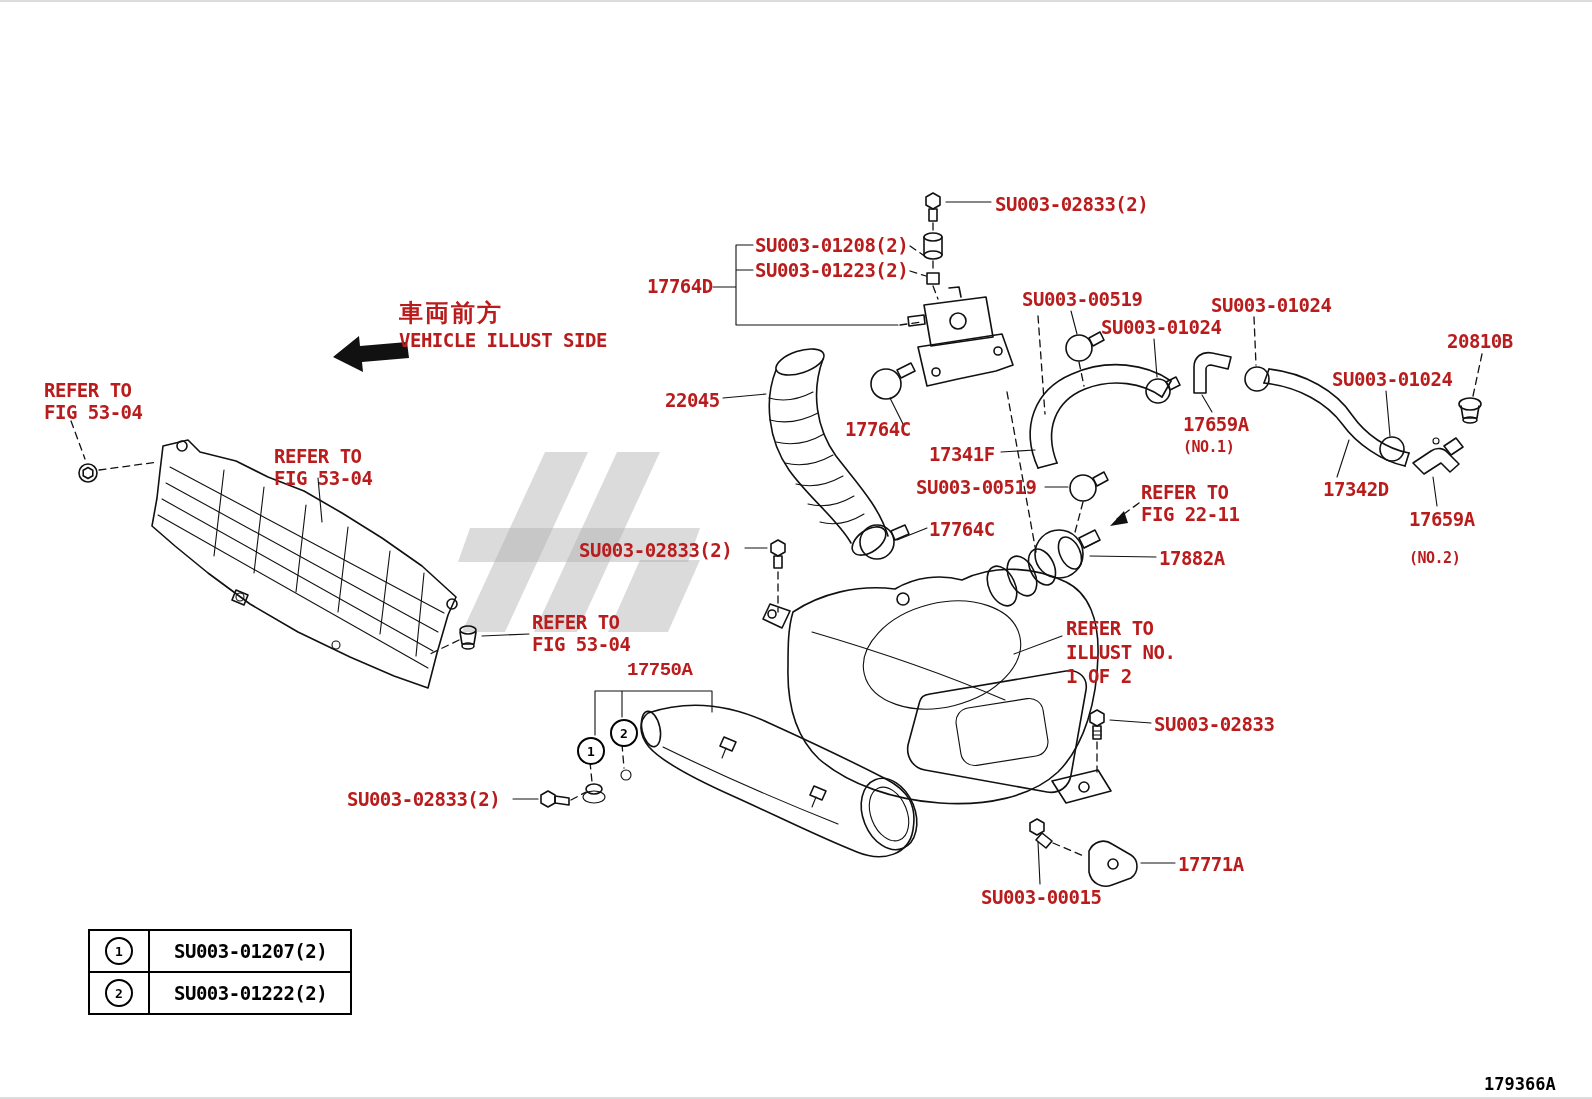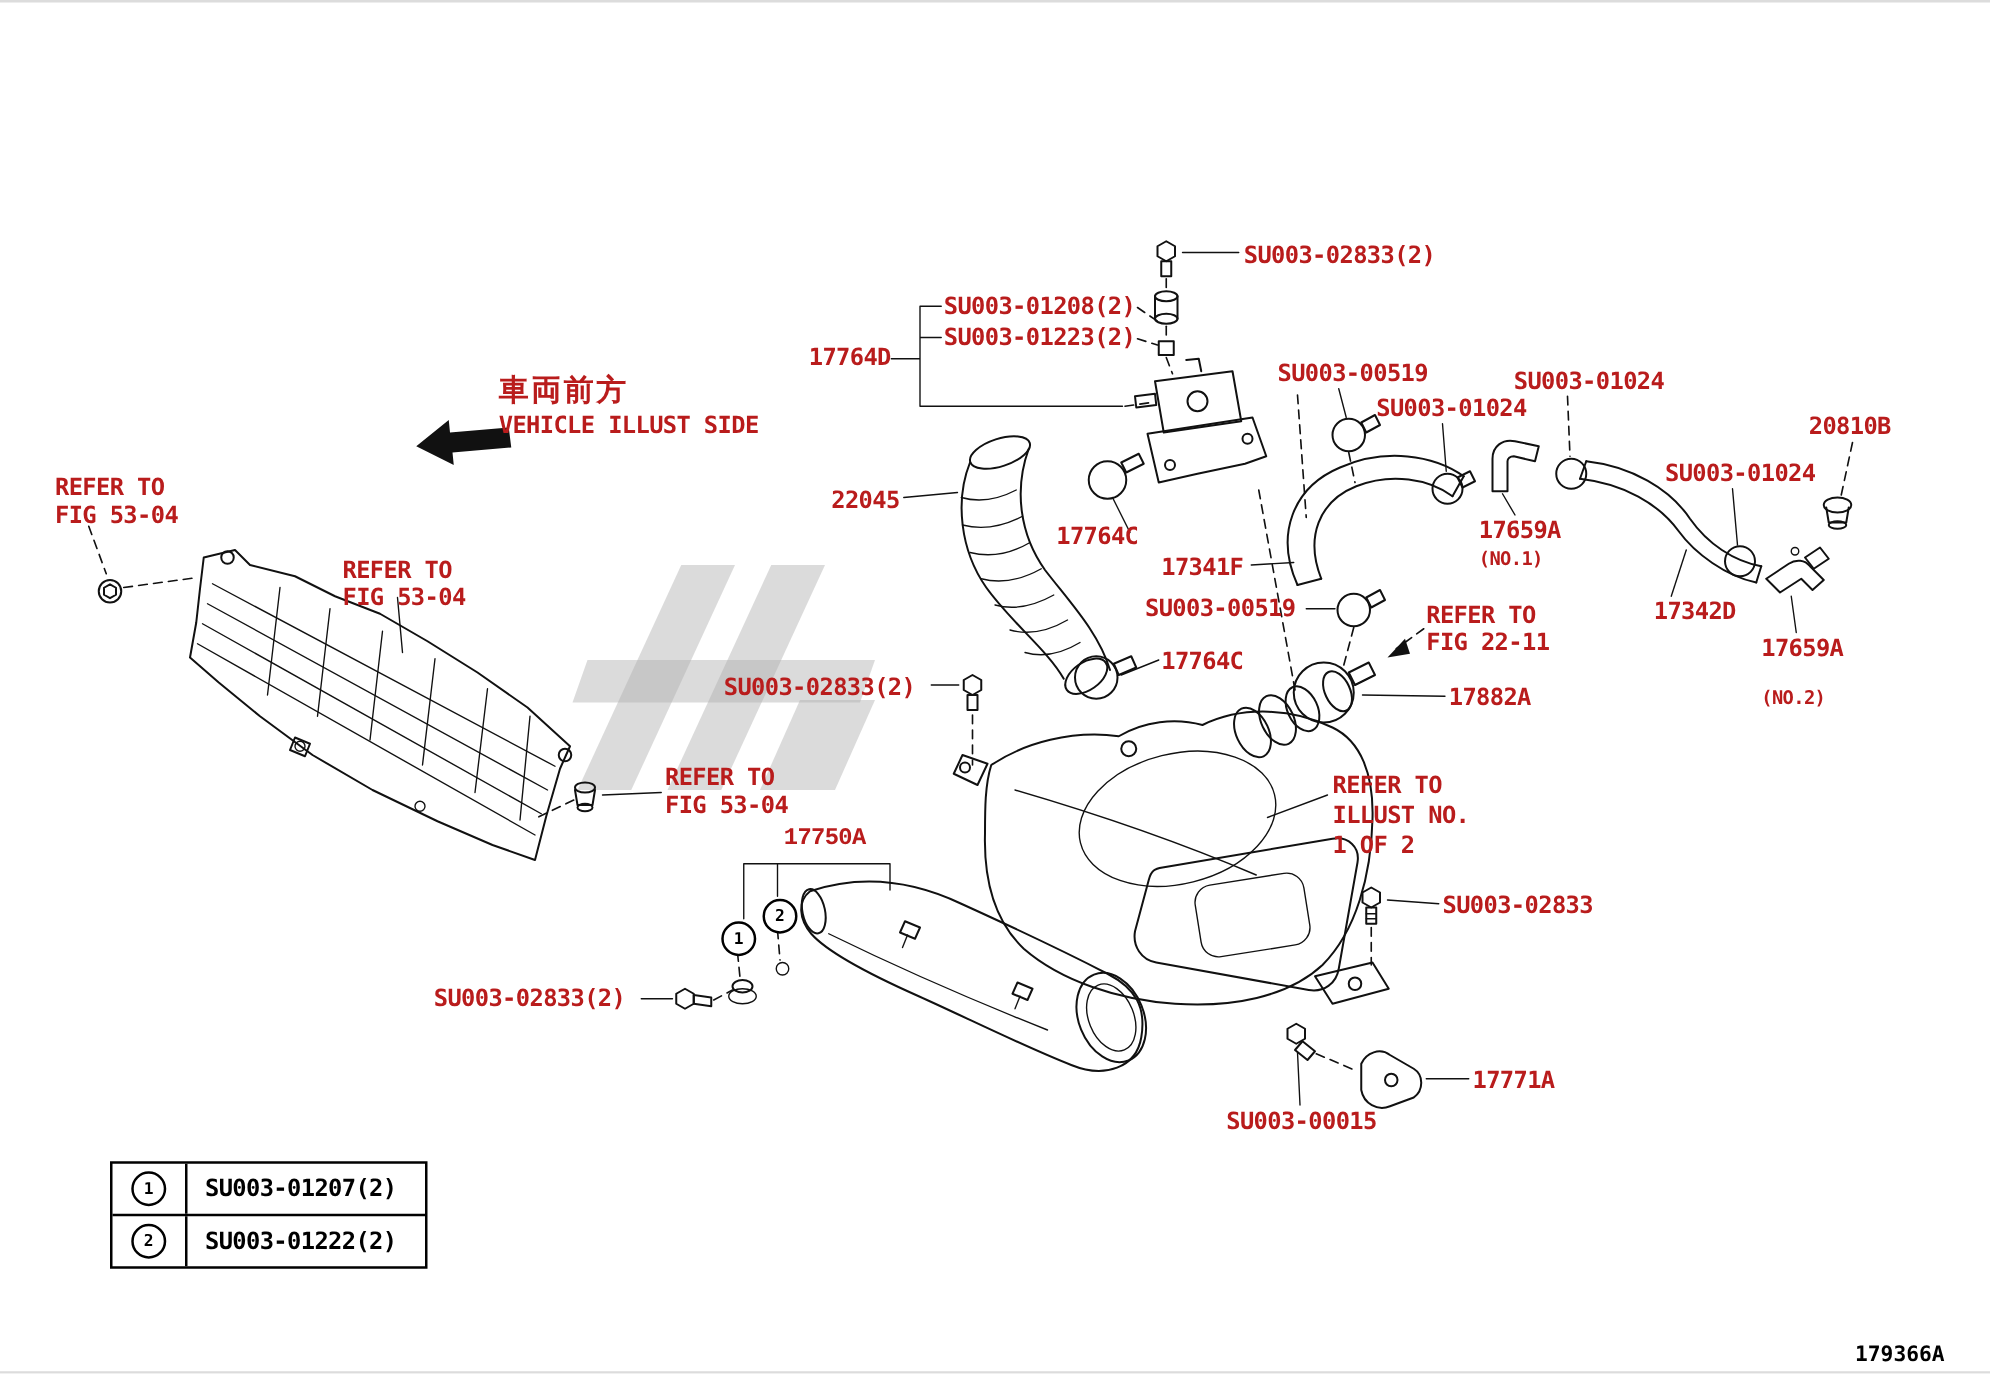--- a/index.html
+++ b/index.html
@@ -14,21 +14,21 @@
   .callout{position:absolute;width:24px;height:24px;border:2px solid #000;border-radius:50%;
            background:#fff;display:flex;align-items:center;justify-content:center;
            font-size:13px;font-weight:bold;}
   .legend{position:absolute;left:88px;top:929px;border:2px solid #000;background:#fff;}
   .legend-row{display:flex;height:40px;align-items:center;}
   .legend-row.second{border-top:2px solid #000;}
   .legend-cell-num{width:58px;height:100%;display:flex;align-items:center;justify-content:center;
                    border-right:2px solid #000;}
   .num-circle{width:24px;height:24px;border:2px solid #000;border-radius:50%;
               display:flex;align-items:center;justify-content:center;font-size:13px;font-weight:bold;}
-  .legend-cell-part{width:176px;padding-left:14px;font-weight:bold;font-size:19px;letter-spacing:-0.5px;}
+  .legend-cell-part{width:176px;padding-left:24px;font-weight:bold;font-size:19px;letter-spacing:-0.5px;}
   .edge{position:absolute;left:0;width:100%;height:2px;background:#dcdcdc;}
   
   .s{fill:none;stroke:#111;stroke-width:1.6;stroke-linejoin:round;stroke-linecap:round;}
   .thin{fill:none;stroke:#111;stroke-width:1.1;stroke-linejoin:round;stroke-linecap:round;}
   .d{fill:none;stroke:#111;stroke-width:1.3;stroke-dasharray:7 5;stroke-linecap:round;}
   .sf{fill:#111;stroke:none;}
   .wm{fill:#b0b0b0;opacity:0.45;stroke:none;}
 </style>
 </head>
 <body>

